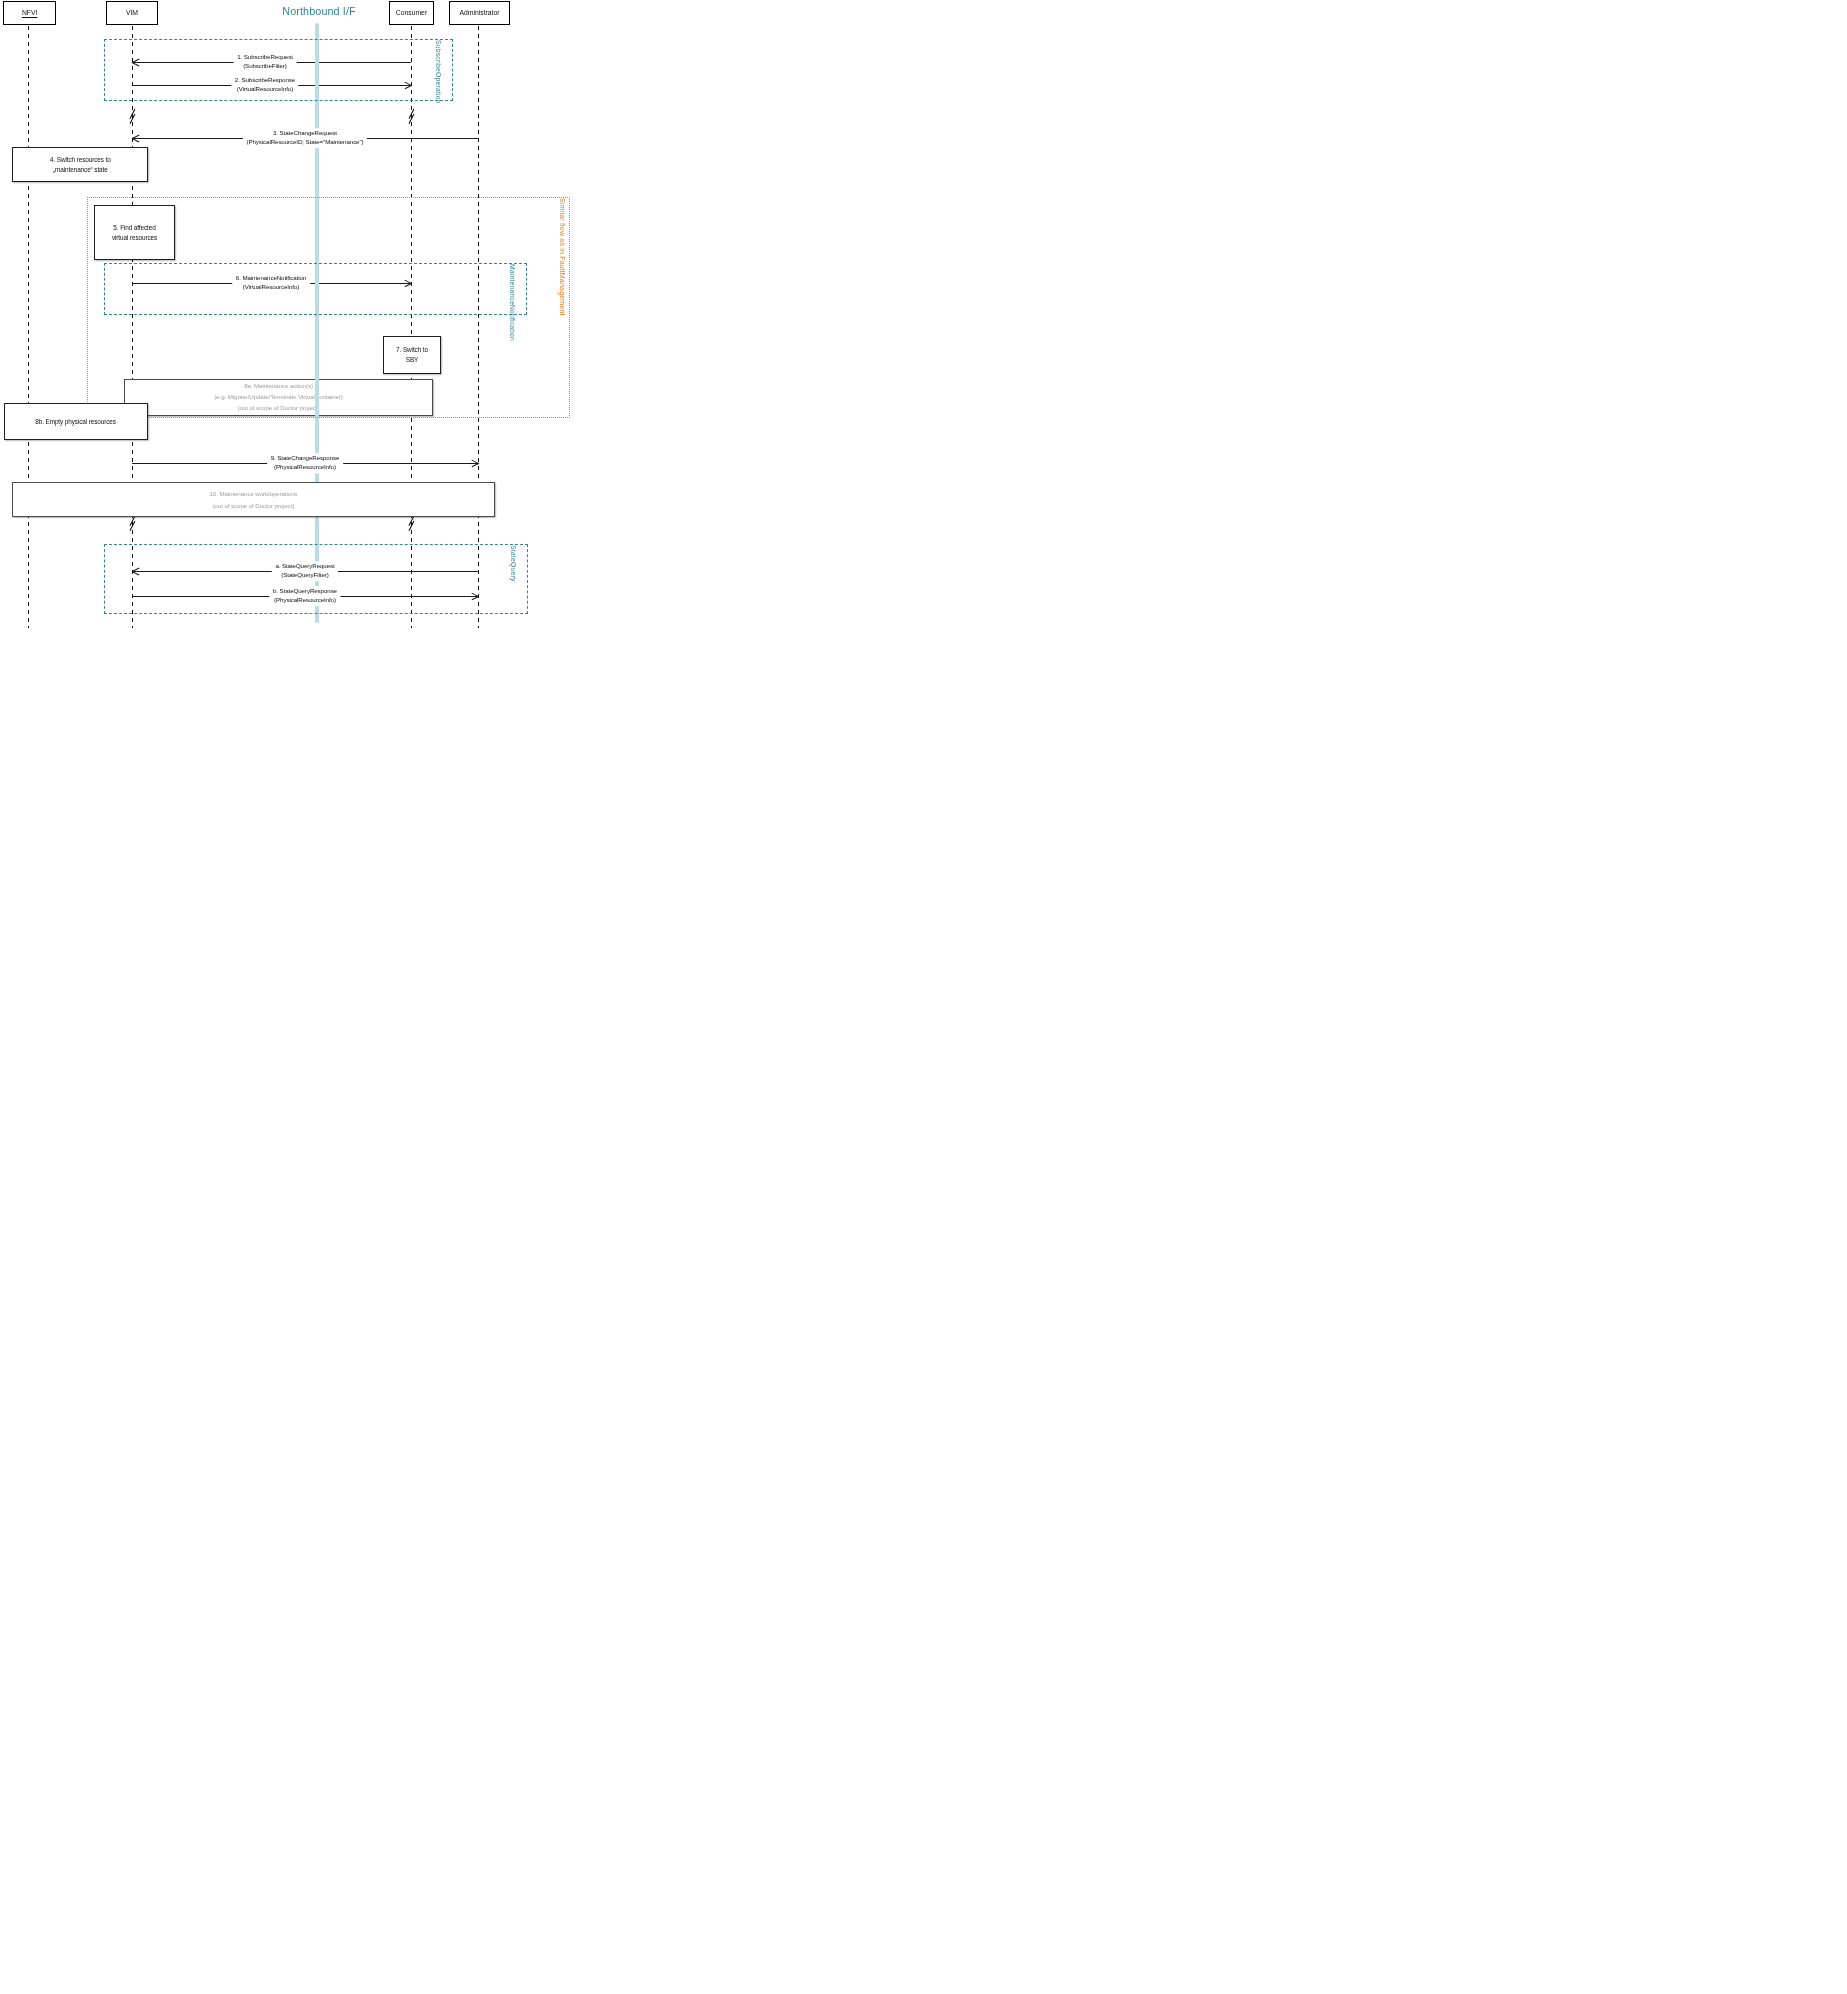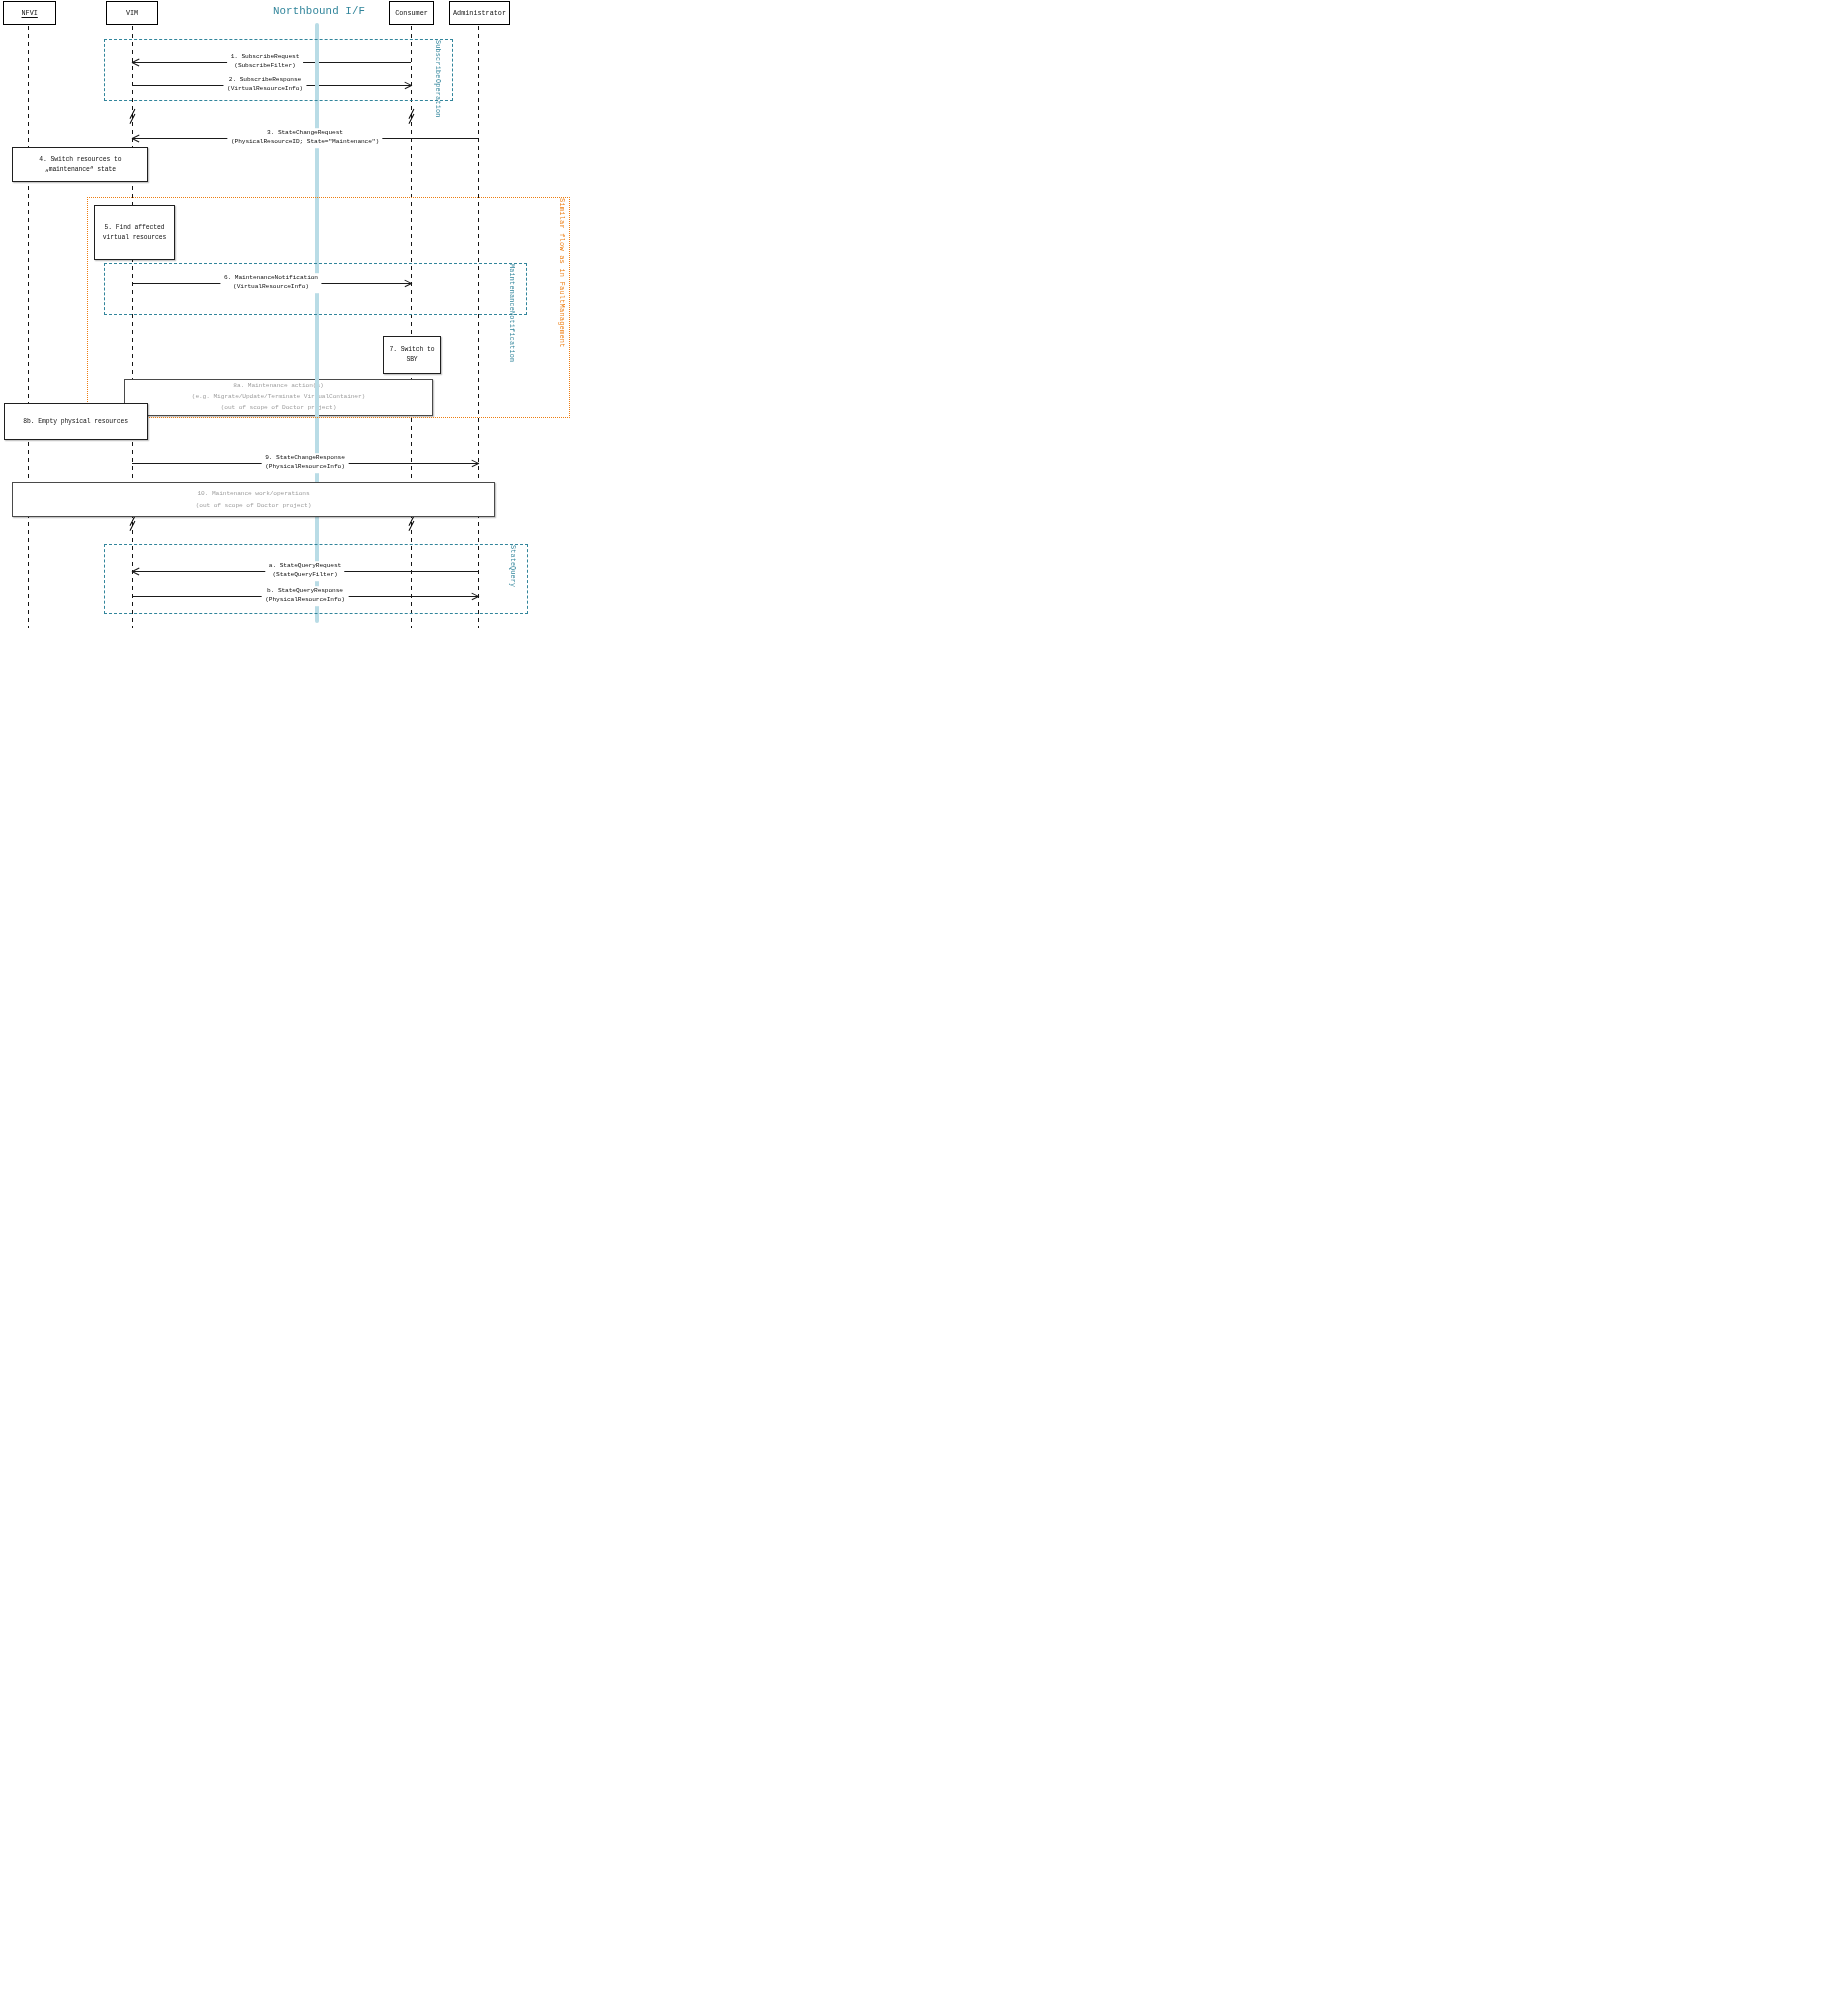--- a/index.html
+++ b/index.html
@@ -1,18 +1,18 @@
 <!DOCTYPE html>
 <html style="font-size:6.4px"><head>
 <meta charset="utf-8">
 <style>
   html,body{margin:0;padding:0;background:#ffffff;}
   .stage{
     position:relative;width:571px;height:628px;background:#fff;overflow:hidden;
-    font-family:Liberation Mono, monospace;color:#111;padding-left:8px;
+    font-family:Liberation Sans, sans-serif;color:#111;padding-left:8px;
   }
   
   .lifeline{
     position:absolute;top:25.5px;height:603px;width:0.8px;z-index:0;
     background:repeating-linear-gradient(to bottom,#141414 0 4.4px,transparent 4.4px 8px);
   }
   .nbline{
     position:absolute;top:23px;left:315px;width:4.4px;height:600px;
     background:#B9DCE6;border-radius:2.4px;z-index:4;
   }

